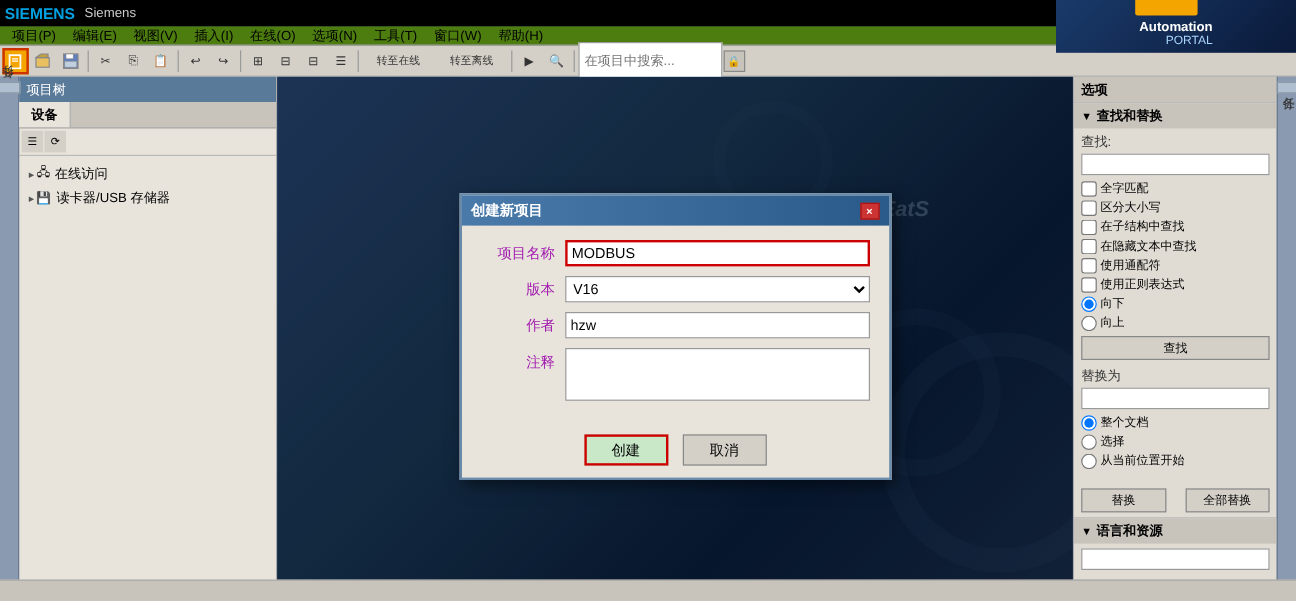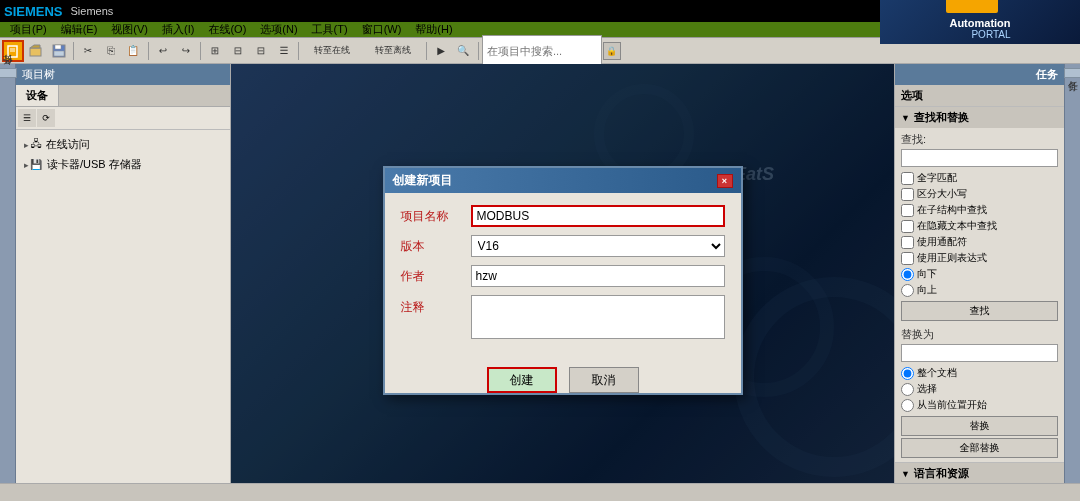--- a/index.html
+++ b/index.html
@@ -350,23 +350,22 @@
       margin-bottom: 4px;
       font-size: 11px;
       padding: 0 2px;
     }
     .right-replace-radio {
       font-size: 10px;
       margin-bottom: 2px;
     }
     .right-replace-btn-row {
       display: flex;
-      gap: 2px;
-      margin-top: 4px;
-      flex-direction: column;
+      gap: 16px;
+      margin-top: 16px;
     }
 
     
     .far-right-tab {
       width: 16px;
       background: #8a9ab0;
       display: flex;
       flex-direction: column;
       align-items: center;
       padding-top: 4px;
@@ -427,21 +426,22 @@
       padding: 12px 16px;
     }
     .dialog-row {
       display: flex;
       align-items: center;
       margin-bottom: 8px;
     }
     .dialog-label {
       width: 70px;
       font-size: 12px;
-      color: #b91c1c;
+      color: #a21caf;
+      text-align: right;
       padding-right: 8px;
     }
     .dialog-input {
       flex: 1;
       height: 22px;
       border: 1px solid #999;
       background: #fff;
       padding: 0 4px;
       font-size: 12px;
     }
@@ -486,21 +486,21 @@
       border: 1px solid #999;
       background: #fff;
       padding: 2px 4px;
       font-size: 12px;
       resize: none;
     }
     .dialog-footer {
       display: flex;
       justify-content: center;
       gap: 12px;
-      padding: 8px 16px 0;
+      padding: 8px 16px 10px;
     }
     .dialog-btn {
       width: 70px;
       height: 26px;
       background: #d4d0c8;
       border: 1px solid #888;
       font-size: 12px;
       cursor: pointer;
       display: flex;
       align-items: center;
@@ -682,21 +682,20 @@
 
         <div class="dialog-footer">
           <div class="dialog-btn primary">创建</div>
           <div class="dialog-btn">取消</div>
         </div>
       </div>
     </div>
   </div>
 
   <div class="right-panel">
-    <div class="right-panel-header">任务</div>
 
     <div class="right-section">
       <div class="right-section-title">
         <span>选项</span>
       </div>
     </div>
 
     <div class="right-section">
       <div class="right-section-title">
         <span class="chevron">▼</span>

